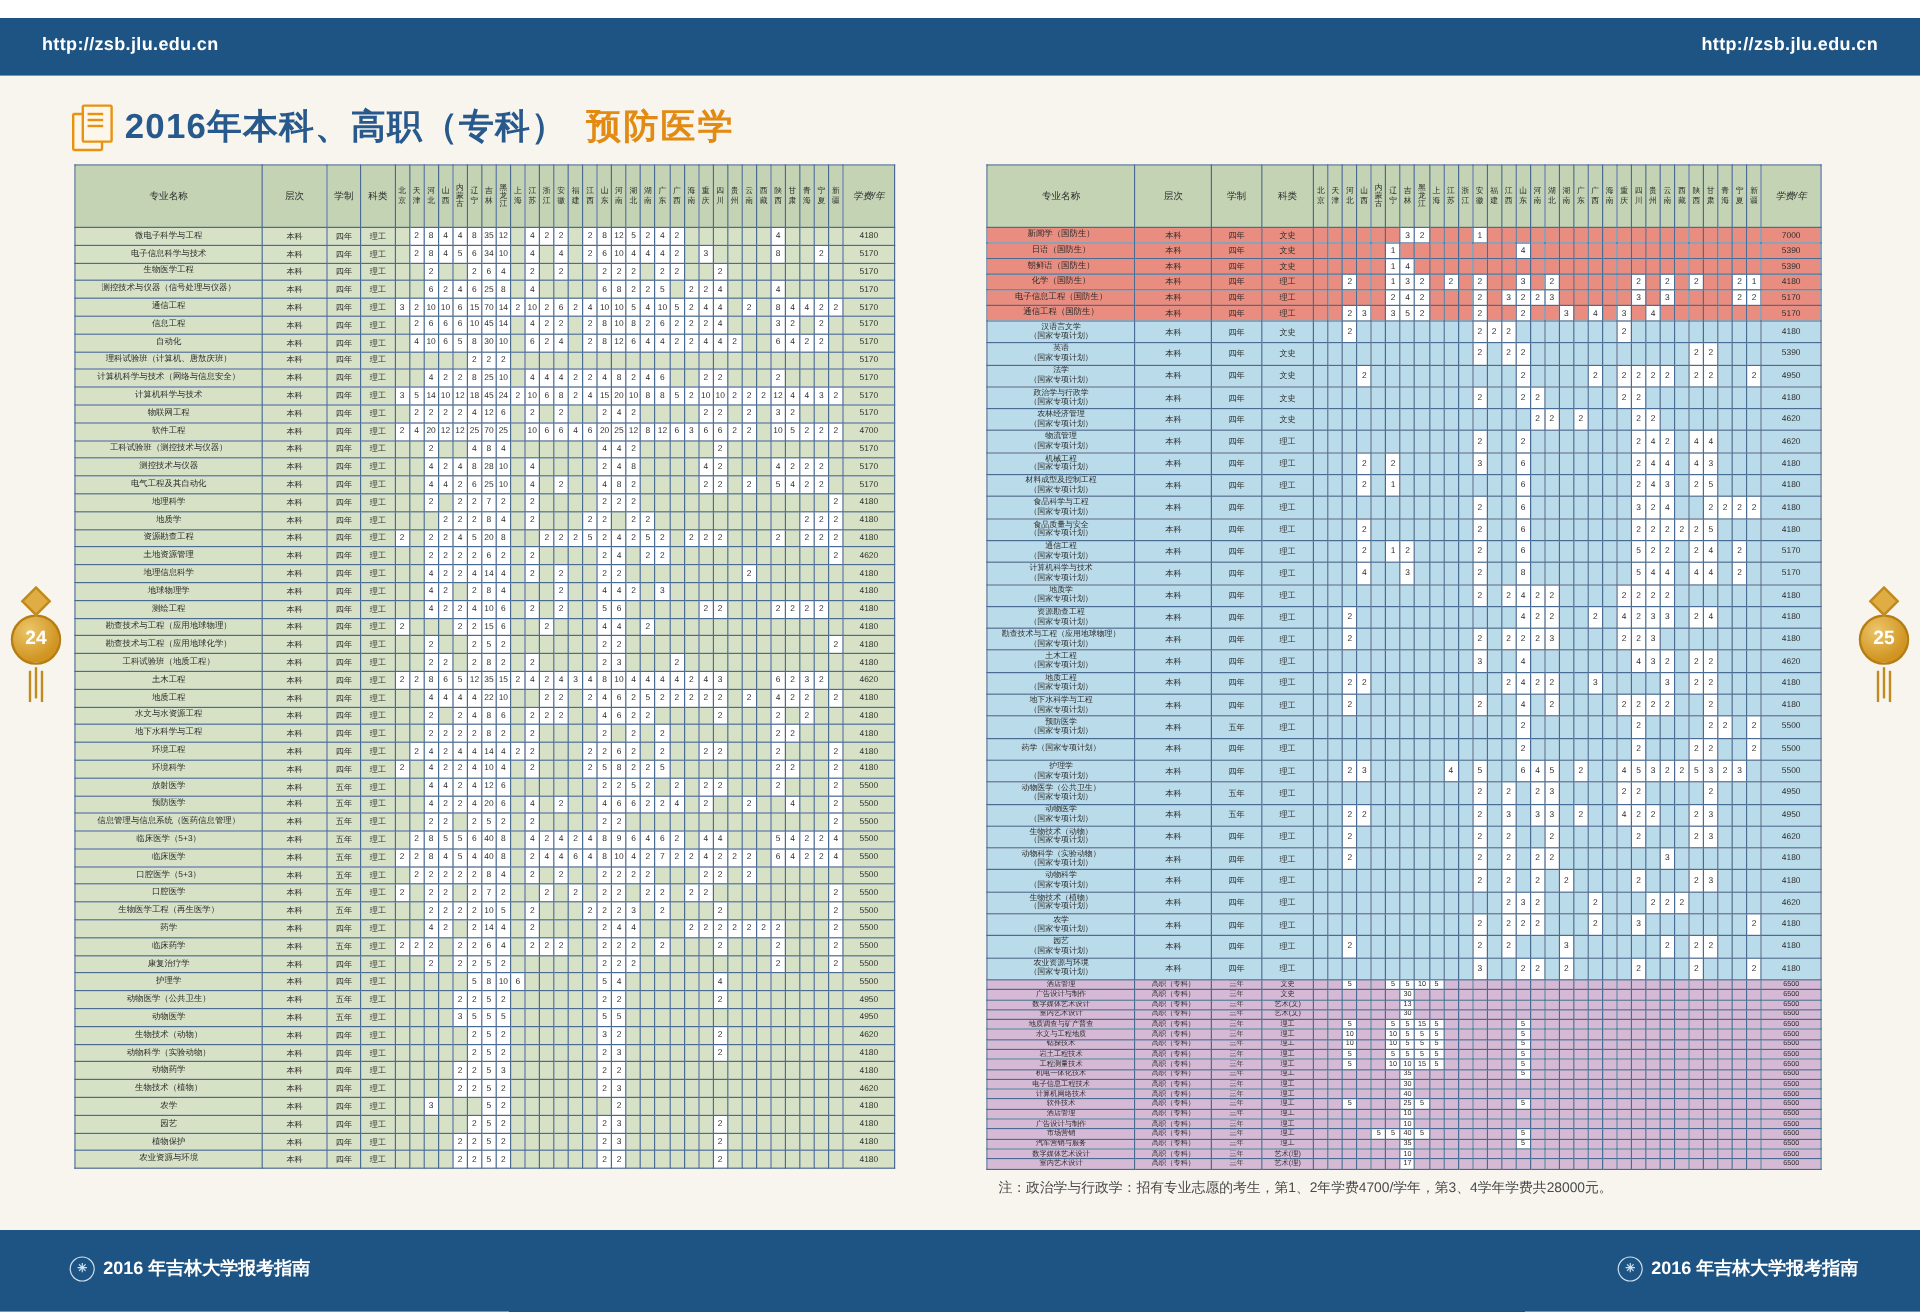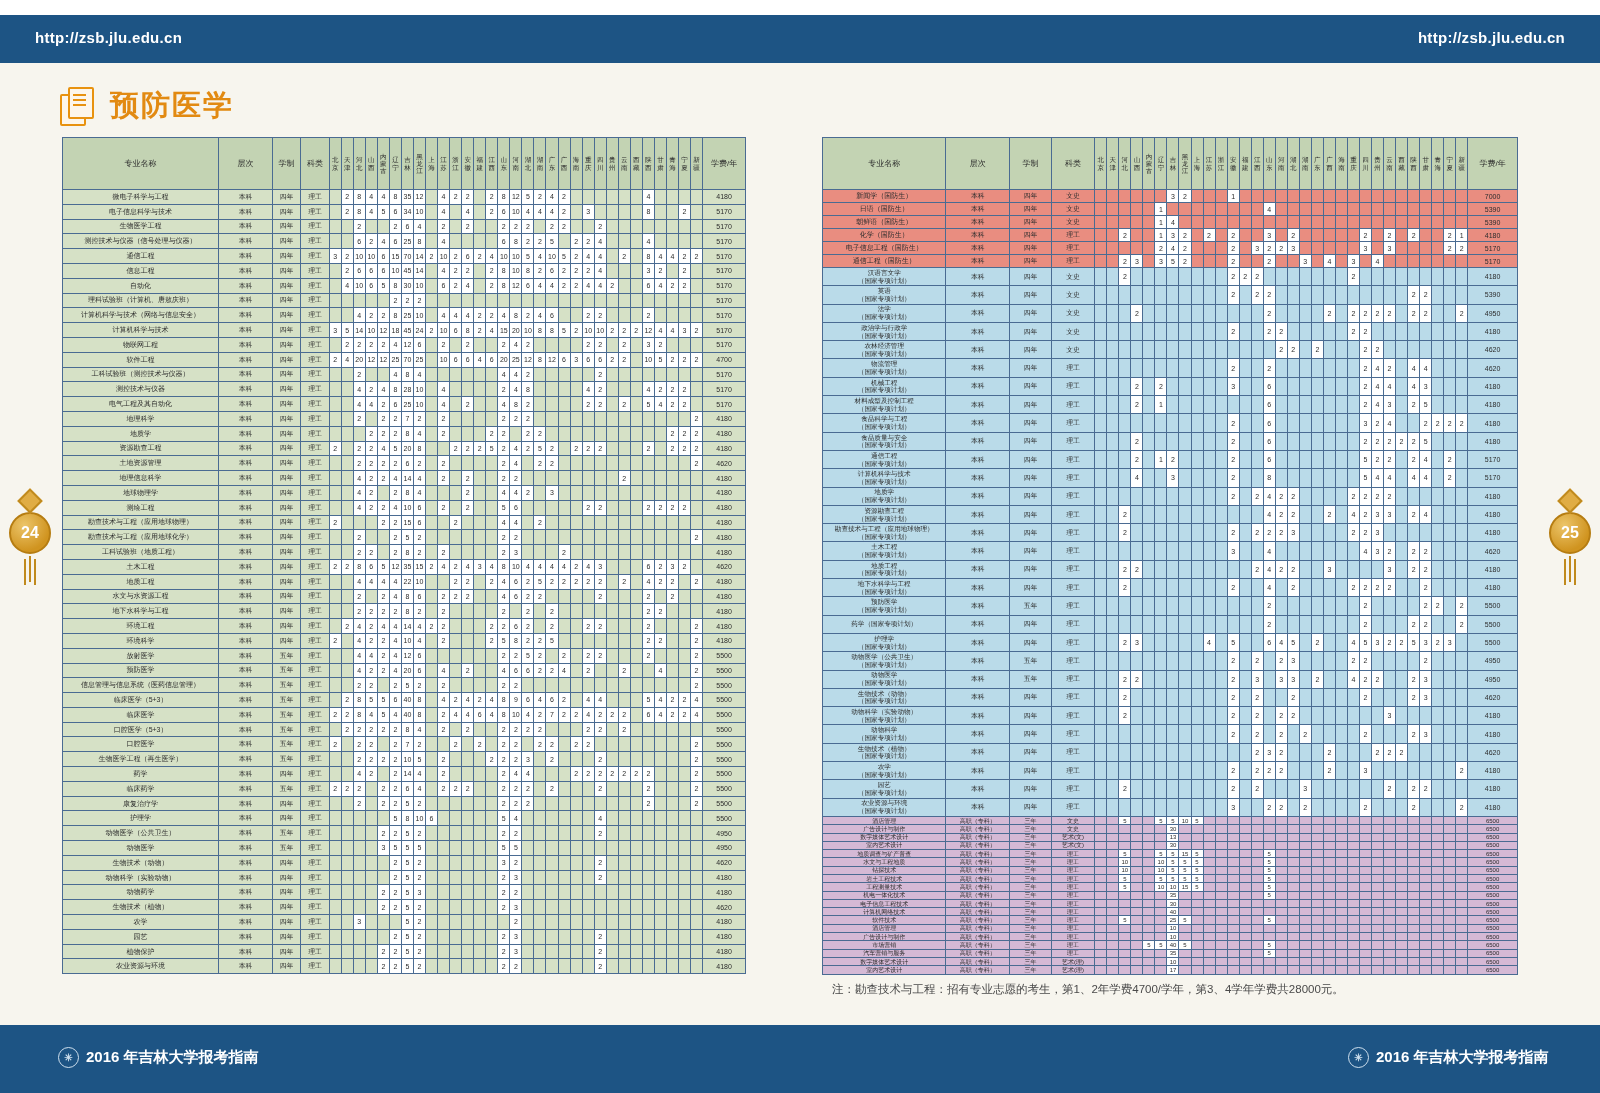--- a/index.html
+++ b/index.html
@@ -35,21 +35,21 @@
   .orn-tassel{width:2px;height:26px;margin:2px auto 0;background:#c08a1e;
       box-shadow:-5px 3px 0 #c08a1e,5px 3px 0 #c08a1e;}
   
   .tblwrap{position:absolute;top:137px;}
   .wrap-left{left:62px;width:684px;}
   .wrap-right{left:822px;width:696px;}
   table.tbl{border-collapse:collapse;table-layout:fixed;width:100%;}
   .tbl th,.tbl td{border:1px solid #4a6b92;padding:0;text-align:center;overflow:hidden;color:#2c2c2c;}
   .tbl thead th{background:#c3d3b3;height:51px;font-weight:normal;font-size:8px;vertical-align:middle;}
   .vert{white-space:pre-line;font-size:6.5px;line-height:1.12;margin:0 auto;}
-  .feeh{font-size:7px;}
+  .feeh{font-size:7px;font-style:italic;}
   td.val{background:#ffffff;font-size:7px;}
   td.lab{font-size:7px;line-height:1.15;}
   td.meta{font-size:6.8px;}
   td.fee{font-size:7px;}
   
   tr.green td.lab, tr.green td.meta, tr.green td.emp, tr.green td.fee{background:#d6e1c6;}
   tr.green td{height:13.8px;}
   
   tr.red td.lab, tr.red td.meta, tr.red td.emp, tr.red td.fee{background:#e98d80;}
   tr.red td{height:12px;}
@@ -74,20 +74,21 @@
 <div class="topbar">
   <span class="url url-l">http://zsb.jlu.edu.cn</span>
   <span class="url url-r">http://zsb.jlu.edu.cn</span>
 </div>
 
 <div class="title">
   <span class="doc-icon">
       <span class="p1"></span>
       <span class="p2"></span>
     </span>
+  <span class="t-main">2016年本科、高职（专科）</span>
   <span class="t-accent">预防医学</span>
 </div>
 
 <div class="ornament orn-left">
   <div class="orn-diamond"></div>
   <div class="orn-circle">24</div>
   <div class="orn-tassel"></div>
 </div>
 <div class="ornament orn-right">
   <div class="orn-diamond"></div>
@@ -4638,21 +4639,21 @@
           <td class="emp"></td>
           <td class="emp"></td>
           <td class="emp"></td>
           <td class="emp"></td>
           <td class="fee">6500</td>
         </tr>
       </tbody>
     </table>
 </div>
 
-<div class="note">注：勘查技术与工程：招有专业志愿的考生，第1、2年学费4700/学年，第3、4学年学费共28000元。</div>
+<div class="note">注：政治学与行政学：招有专业志愿的考生，第1、2年学费4700/学年，第3、4学年学费共28000元。</div>
 
 <div class="footbar">
   <span class="foot-item foot-l">
     <span class="seal">✳</span>
     <span>2016 年吉林大学报考指南</span>
   </span>
   <span class="foot-item foot-r">
     <span class="seal">✳</span>
     <span>2016 年吉林大学报考指南</span>
   </span>

